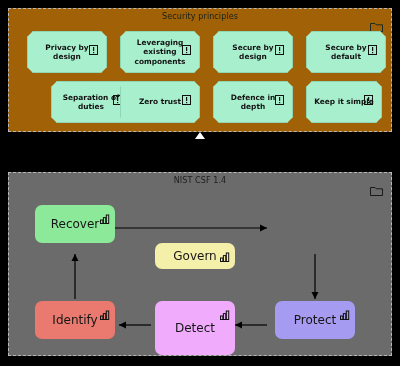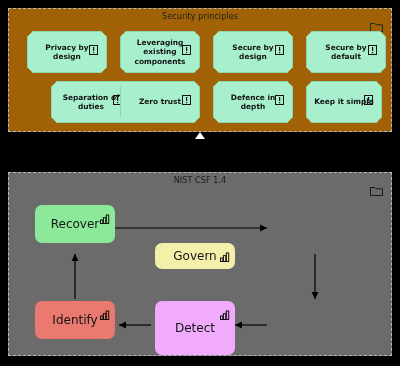--- a/index.html
+++ b/index.html
@@ -225,20 +225,30 @@
       <span class="nlabel">Govern</span>
       <span class="chart-icon">
         <svg viewBox="0 0 10 10" width="10" height="10">
           <rect x="0.5" y="6" width="2.4" height="3.5" fill="none" stroke="#111" stroke-width="1"></rect>
           <rect x="3.4" y="3.6" width="2.4" height="5.9" fill="none" stroke="#111" stroke-width="1"></rect>
           <rect x="6.3" y="1" width="2.4" height="8.5" fill="none" stroke="#111" stroke-width="1"></rect>
         </svg>
       </span>
     </div>
 
+    <div class="nistnode" style="left:266px; top:128px; width:80px; height:38px; background:#a59bf0;">
+      <span class="nlabel">Protect</span>
+      <span class="chart-icon">
+        <svg viewBox="0 0 10 10" width="10" height="10">
+          <rect x="0.5" y="6" width="2.4" height="3.5" fill="none" stroke="#111" stroke-width="1"></rect>
+          <rect x="3.4" y="3.6" width="2.4" height="5.9" fill="none" stroke="#111" stroke-width="1"></rect>
+          <rect x="6.3" y="1" width="2.4" height="8.5" fill="none" stroke="#111" stroke-width="1"></rect>
+        </svg>
+      </span>
+    </div>
 
     <div class="nistnode" style="left:146px; top:128px; width:80px; height:54px; background:#f0abfc;">
       <span class="nlabel">Detect</span>
       <span class="chart-icon">
         <svg viewBox="0 0 10 10" width="10" height="10">
           <rect x="0.5" y="6" width="2.4" height="3.5" fill="none" stroke="#111" stroke-width="1"></rect>
           <rect x="3.4" y="3.6" width="2.4" height="5.9" fill="none" stroke="#111" stroke-width="1"></rect>
           <rect x="6.3" y="1" width="2.4" height="8.5" fill="none" stroke="#111" stroke-width="1"></rect>
         </svg>
       </span>

